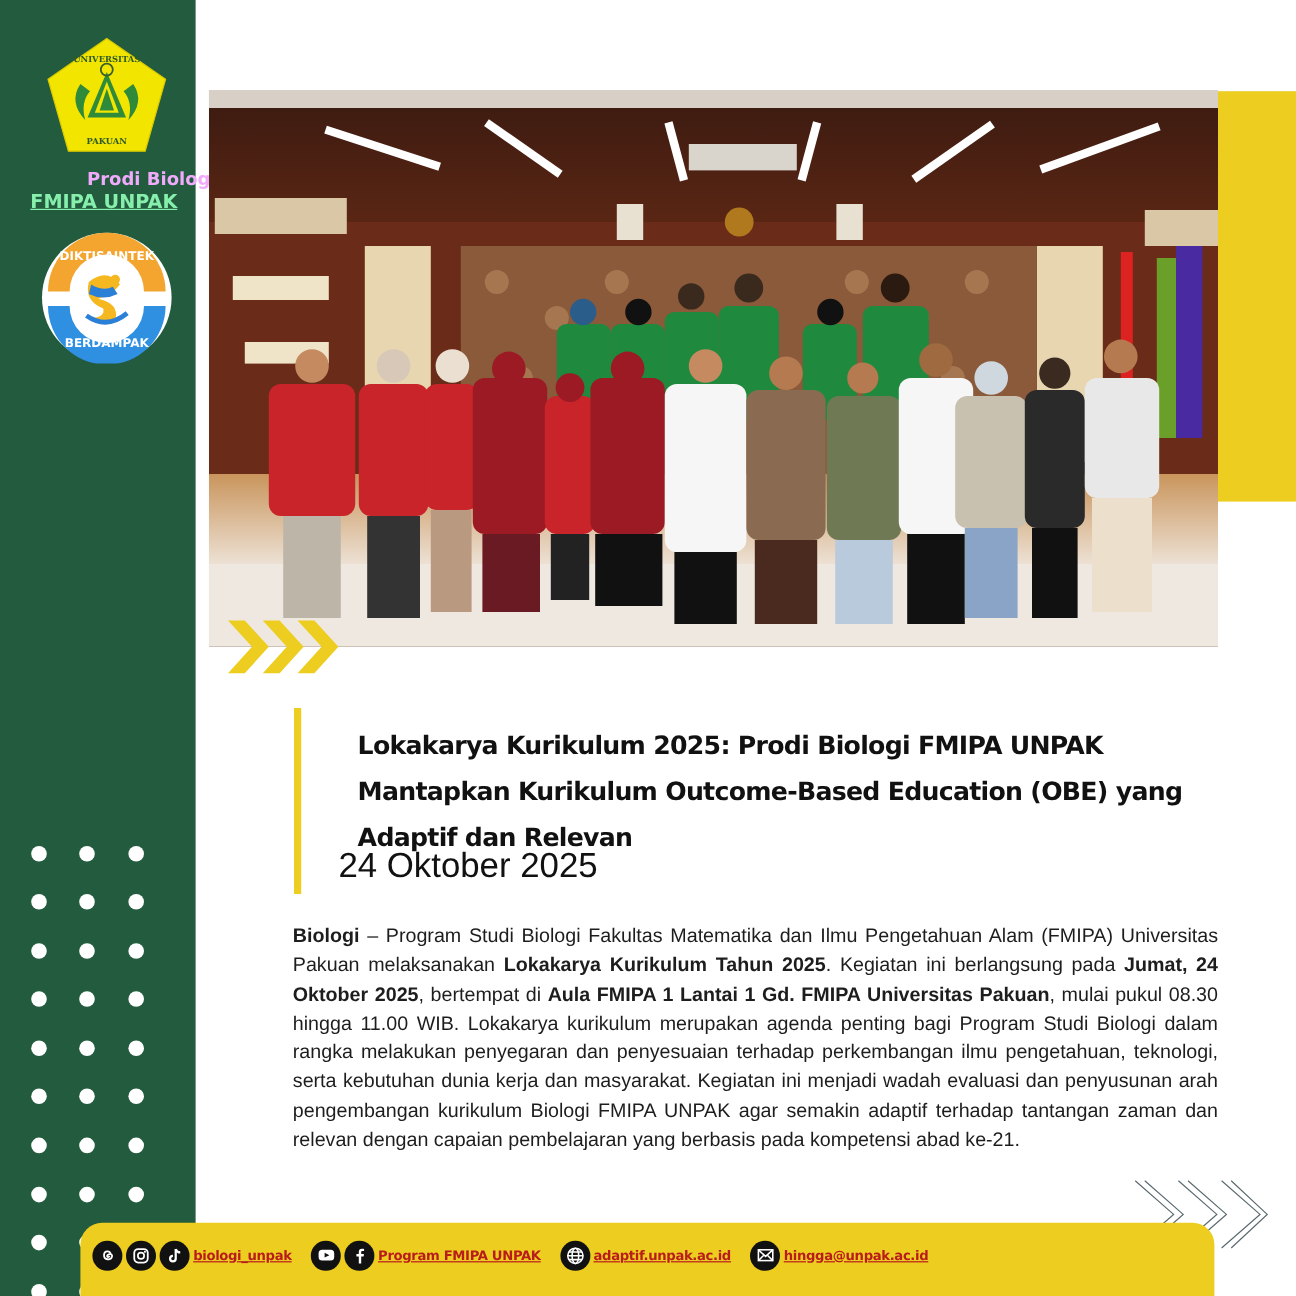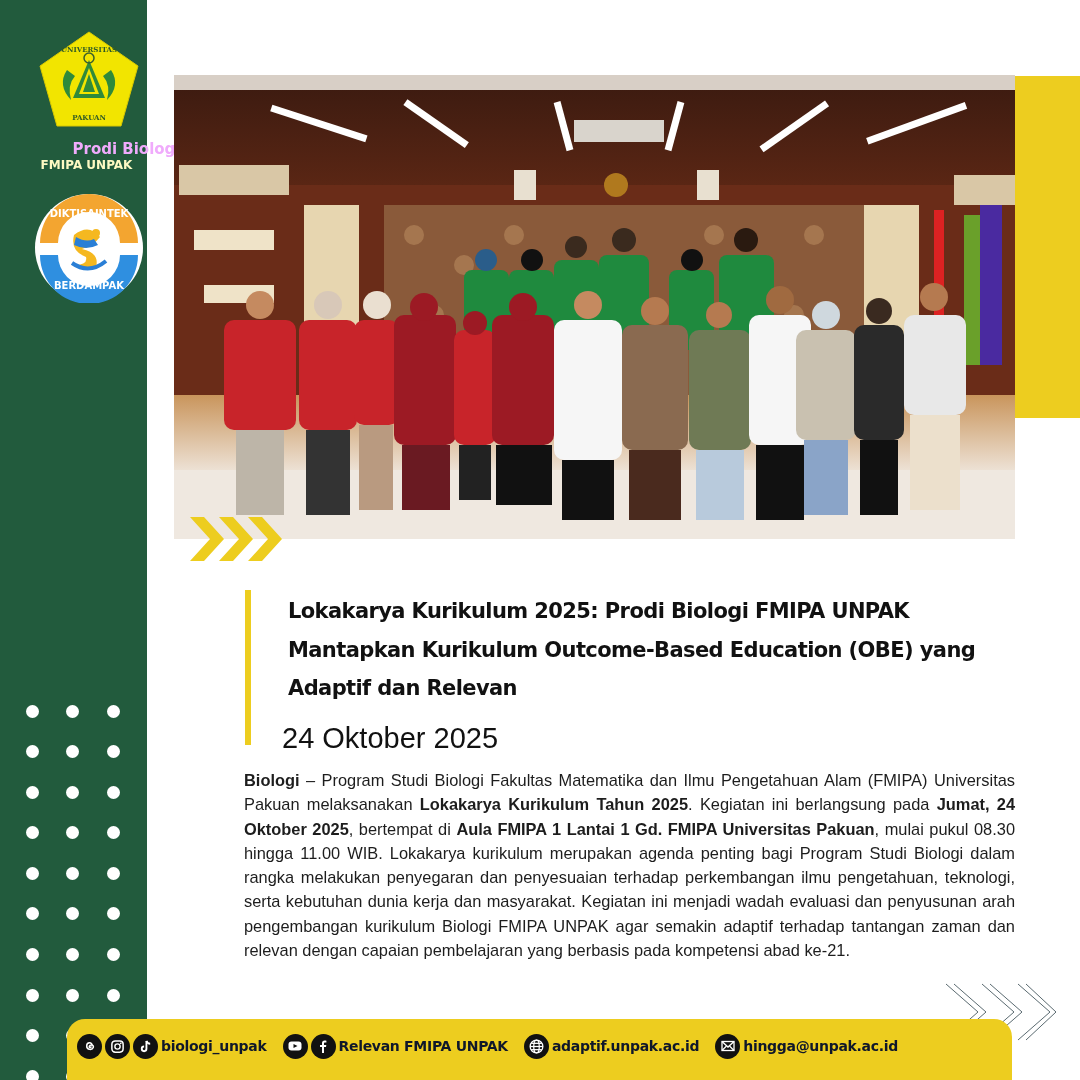--- a/index.html
+++ b/index.html
@@ -1,36 +1,36 @@
 <!DOCTYPE html>
 <html><head>
 <meta charset="utf-8">
 <style>
   html, body { margin:0; padding:0; }
   body { width:1080px; height:1080px; position:relative; overflow:hidden; background:#ffffff; font-family:"Liberation Sans", sans-serif; }
-  .sidebar { position:absolute; left:0; top:0; width:147px; height:1080px; background:#225b3d; }
+  .sidebar { position:absolute; left:0; top:0; width:163px; height:1080px; background:#225b3d; }
   .logo-unpak { position:absolute; left:37px; top:30px; width:104px; height:100px; }
   .prodi-title { position:absolute; left:0; width:173px; text-align:center; font-weight:bold; font-family:"DejaVu Sans", sans-serif; }
   .prodi-line1 { top:140px; color:#f0abfc; font-size:15px;margin-left:40px; }
-  .prodi-line2 { top:158px; color:#fef9c3; font-size:12px; }
+  .prodi-line2 { top:158px; color:#86efac; font-size:16px;text-decoration:underline; }
   .logo-dikti { position:absolute; left:34px; top:193px; width:110px; height:110px; }
   .dots { position:absolute; left:0; top:0; }
   .dot { position:absolute; width:13px; height:13px; border-radius:50%; background:#ffffff; }
   .photo { position:absolute; left:174px; top:75px; width:841px; height:464px; overflow:hidden; }
   .yellow-band { position:absolute; left:1015px; top:76px; width:65px; height:342px; background:#edcd1f; }
   .chevrons { position:absolute; left:188px; top:515px; }
   .headline-bar { position:absolute; left:245px; top:590px; width:6px; height:155px; background:#edcd1f; }
   .headline { position:absolute; left:282px; top:586px; width:720px; font-weight:bold; font-size:21px; line-height:38.5px; color:#111111; font-family:"DejaVu Sans", sans-serif; letter-spacing:-0.6px; }
-  .date { position:absolute; left:282px; top:706px; font-size:29px; color:#111111; font-family:"Liberation Sans", sans-serif;margin-top:16px; }
+  .date { position:absolute; left:282px; top:706px; font-size:29px; color:#111111; font-family:"Liberation Sans", sans-serif; }
   .body-text { position:absolute; left:244px; top:768px; width:771px; font-size:16.4px; line-height:24.3px; color:#1d1d1d; text-align:justify; font-family:"Liberation Sans", sans-serif; }
   .deco-chev { position:absolute; left:944px; top:982px; }
   .footer { position:absolute; left:67px; top:1019px; width:945px; height:61px; background:#edcd1f; border-radius:18px 18px 0 0; }
   .footer-row { position:absolute; left:10px; top:12px; display:flex; align-items:center; height:30px; }
   .ficon { width:25px; height:25px; border-radius:50%; background:#111111; display:inline-flex; align-items:center; justify-content:center; margin-right:3px; flex:none; }
-  .ftext { font-weight:bold; font-size:14px; color:#0f172a; font-family:"DejaVu Sans", sans-serif; margin-right:16px; letter-spacing:-0.3px; white-space:nowrap; }
+  .ftext { font-weight:bold; font-size:11px; color:#b91c1c; font-family:"DejaVu Sans", sans-serif; margin-right:16px; letter-spacing:-0.3px; white-space:nowrap;text-decoration:underline; }
 </style>
 </head>
 <body>
 
 <div class="sidebar">
   <svg class="logo-unpak" viewBox="0 0 104 100">
     <polygon points="52,2 101,36 84,96 20,96 3,36" fill="#f2e500" stroke="#d9c800" stroke-width="1"></polygon>
     <polygon points="52,30 68,68 36,68" fill="#2f8a3a"></polygon>
     <polygon points="52,38 62,64 42,64" fill="#f2e500"></polygon>
     <polygon points="52,44 58,62 46,62" fill="#2f8a3a"></polygon>
@@ -202,21 +202,21 @@
   </svg>
 </div>
 
 <svg class="chevrons" width="95" height="50" viewBox="0 0 95 50">
   <polygon points="2,2 16,2 36,24 16,46 2,46 22,24" fill="#edcd1f"></polygon>
   <polygon points="31,2 45,2 65,24 45,46 31,46 51,24" fill="#edcd1f"></polygon>
   <polygon points="60,2 74,2 94,24 74,46 60,46 80,24" fill="#edcd1f"></polygon>
 </svg>
 
 <div class="headline-bar"></div>
-<h1 class="headline" style="margin:6px">Lokakarya Kurikulum 2025: Prodi Biologi FMIPA UNPAK Mantapkan Kurikulum Outcome-Based Education (OBE) yang Adaptif dan Relevan</h1>
+<h1 class="headline" style="margin:16px">Lokakarya Kurikulum 2025: Prodi Biologi FMIPA UNPAK Mantapkan Kurikulum Outcome-Based Education (OBE) yang Adaptif dan Relevan</h1>
 <div class="date">24 Oktober 2025</div>
 
 <p class="body-text" style="margin:0">
   <span style="font-weight:bold">Biologi</span><span> – Program Studi Biologi Fakultas Matematika dan Ilmu Pengetahuan Alam (FMIPA) Universitas Pakuan melaksanakan </span><span style="font-weight:bold">Lokakarya Kurikulum Tahun 2025</span><span>. Kegiatan ini berlangsung pada </span><span style="font-weight:bold">Jumat, 24 Oktober 2025</span><span>, bertempat di </span><span style="font-weight:bold">Aula FMIPA 1 Lantai 1 Gd. FMIPA Universitas Pakuan</span><span>, mulai pukul 08.30 hingga 11.00 WIB. Lokakarya kurikulum merupakan agenda penting bagi Program Studi Biologi dalam rangka melakukan penyegaran dan penyesuaian terhadap perkembangan ilmu pengetahuan, teknologi, serta kebutuhan dunia kerja dan masyarakat. Kegiatan ini menjadi wadah evaluasi dan penyusunan arah pengembangan kurikulum Biologi FMIPA UNPAK agar semakin adaptif terhadap tantangan zaman dan relevan dengan capaian pembelajaran yang berbasis pada kompetensi abad ke-21.</span>
 </p>
 
 <svg class="deco-chev" width="115" height="65" viewBox="0 0 115 65">
   <g fill="none" stroke="#5a6a70" stroke-width="1">
     <polyline points="2,2 34,30 2,58"></polyline>
       <polyline points="10,2 42,30 10,58"></polyline>
@@ -252,21 +252,21 @@
       <svg width="16" height="16" viewBox="0 0 16 16">
           <rect x="1.5" y="3.5" width="13" height="9" rx="3" fill="#fff"></rect>
           <polygon points="6.5,6 10.5,8 6.5,10" fill="#111"></polygon>
         </svg>
     </span>
     <span class="ficon">
       <svg width="16" height="16" viewBox="0 0 16 16">
           <path d="M9,15 L9,9 L11,9 L11.3,7 L9,7 L9,5.6 C9,5 9.3,4.6 10,4.6 L11.4,4.6 L11.4,2.8 C11,2.7 10.3,2.6 9.6,2.6 C8,2.6 7,3.6 7,5.3 L7,7 L5,7 L5,9 L7,9 L7,15 Z" fill="#fff"></path>
         </svg>
     </span>
-    <span class="ftext">Relevan FMIPA UNPAK</span>
+    <span class="ftext">Program FMIPA UNPAK</span>
     <span class="ficon">
       <svg width="17" height="17" viewBox="0 0 16 16">
           <g fill="none" stroke="#fff" stroke-width="1.2">
             <circle cx="8" cy="8" r="6"></circle>
             <ellipse cx="8" cy="8" rx="2.6" ry="6"></ellipse>
             <line x1="2" y1="8" x2="14" y2="8"></line>
             <line x1="3" y1="5" x2="13" y2="5"></line>
             <line x1="3" y1="11" x2="13" y2="11"></line>
           </g>
         </svg>

